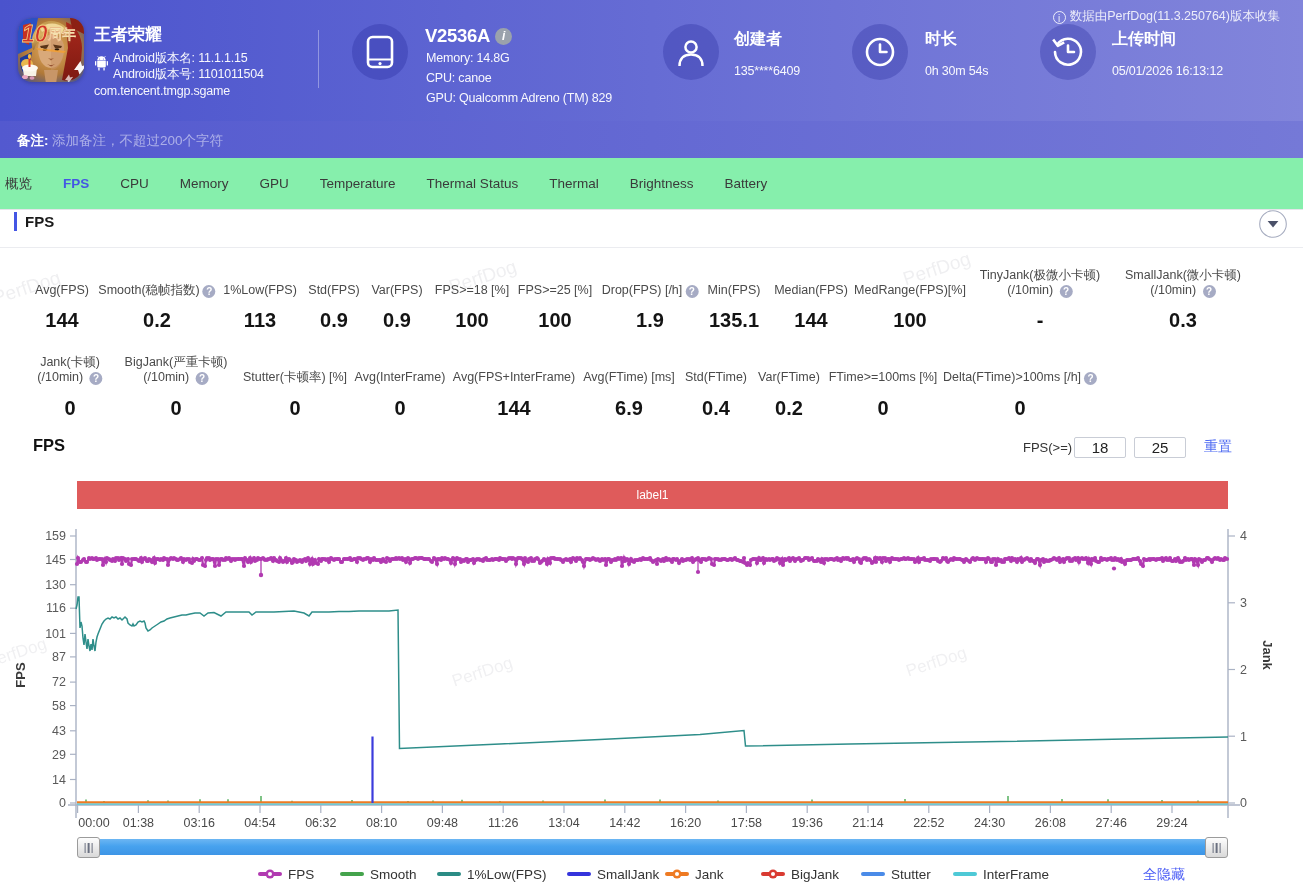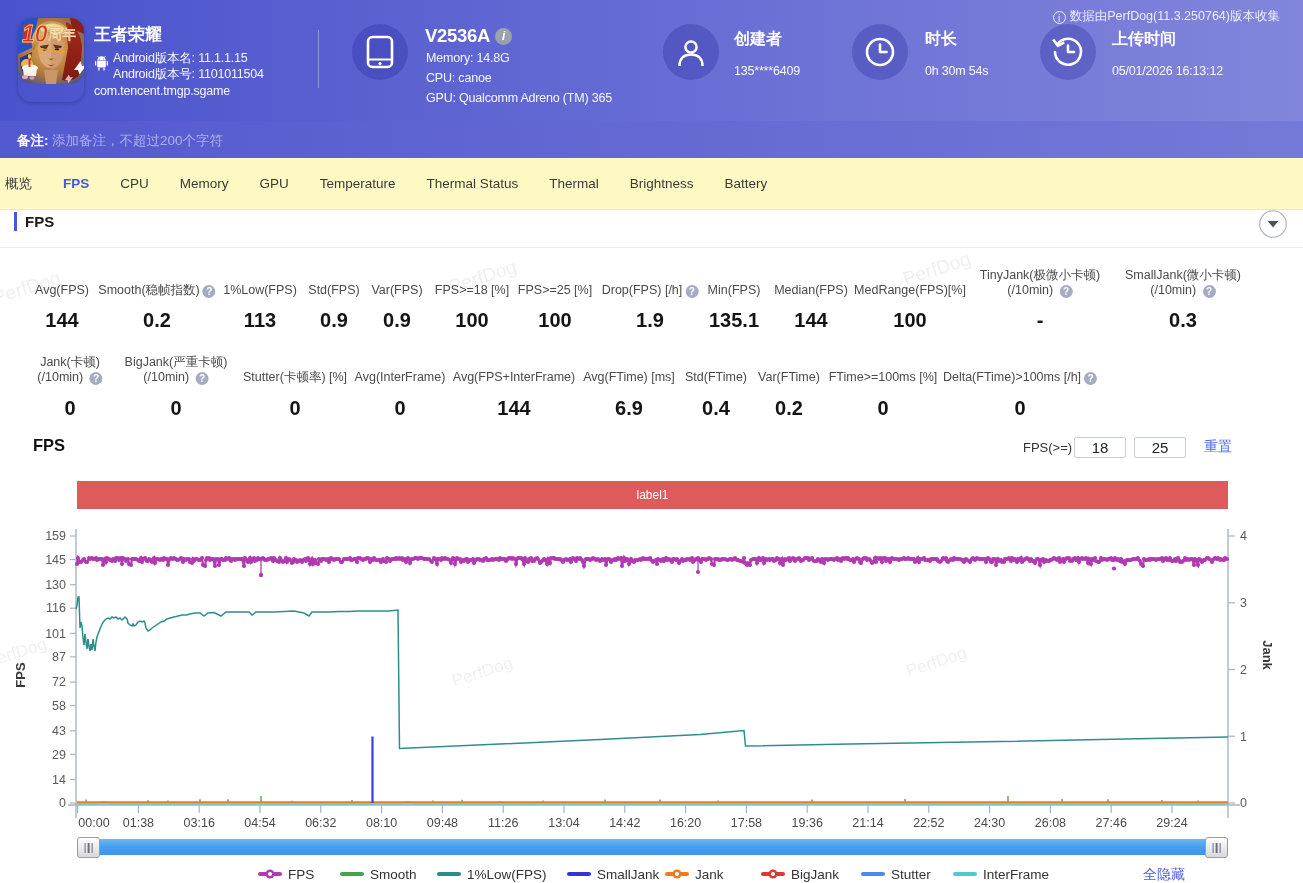--- a/index.html
+++ b/index.html
@@ -7,21 +7,21 @@
 
 
 #hdr { position:absolute; left:0; top:0; width:1303px; height:121px; background:linear-gradient(90deg,#4a53cd 0%,#8285db 100%); color:#fff; }
 #remark { position:absolute; left:0; top:121px; width:1303px; height:37px; background:linear-gradient(90deg,#5359cf 0%,#7579d7 100%); color:#fff; }
 .circ { position:absolute; width:56px; height:56px; border-radius:50%; background:rgba(28,34,148,0.28); display:flex; align-items:center; justify-content:center; }
 .h1t { font-size:17px; font-weight:bold; }
 .h2t { font-size:12.5px; color:rgba(255,255,255,0.95); letter-spacing:-0.2px; }
 .iinfo { display:inline-block; width:17px; height:17px; border-radius:50%; background:#9aa2ac; color:#fff; font-size:12px; font-weight:bold; font-style:italic; text-align:center; line-height:17px; vertical-align:2px; margin-left:5px; }
 
 
-#tabs { position:absolute; left:0; top:158px; width:1303px; height:52px; background:#fef9c3; border-bottom:1px solid #e4e5ea; display:flex; align-items:center; padding-left:5px; gap:31px; font-size:13.5px; color:#3a3a3a; }
+#tabs { position:absolute; left:0; top:158px; width:1303px; height:52px; background:#86efac; border-bottom:1px solid #e4e5ea; display:flex; align-items:center; padding-left:5px; gap:31px; font-size:13.5px; color:#3a3a3a; }
 #tabs .act { color:#4456e4; font-weight:bold; }
 
 
 #sech { position:absolute; left:14px; top:212px; font-size:15px; font-weight:bold; color:#1a1a1a; border-left:3.5px solid #4456e4; padding-left:8px; line-height:19px; }
 #collapse { position:absolute; left:1259px; top:210px; width:28px; height:28px; }
 #secline { position:absolute; left:0; top:247px; width:1303px; height:1px; background:#ebecf0; }
 
 
 .stat { position:absolute; transform:translateX(-50%); text-align:center; white-space:nowrap; }
 .slab { font-size:12.5px; color:#4a4a4a; line-height:15px; }
@@ -53,21 +53,21 @@
 .wm { position:absolute; font-size:19px; color:rgba(40,40,70,0.075); transform:rotate(-18deg); }
 </style></head>
 <body>
 <div id="page">
 
 <div class="wm" style="left:-8px;top:277px;">PerfDog</div>
 <div class="wm" style="left:448px;top:266px;">PerfDog</div>
 <div class="wm" style="left:902px;top:258px;">PerfDog</div>
 
 <div id="hdr">
-  <div style="position:absolute;left:18px;top:18px;width:66px;height:84px;border-radius:14px;overflow:hidden;box-shadow:0 1px 4px rgba(0,0,0,0.25);"><svg width="66" height="66" viewBox="0 0 66 66">
+  <div style="position:absolute;left:18px;top:18px;width:66px;height:64px;border-radius:14px;overflow:hidden;box-shadow:0 1px 4px rgba(0,0,0,0.25);"><svg width="66" height="66" viewBox="0 0 66 66">
           <defs>
 <linearGradient id="ghair" x1="0" y1="0" x2="0.3" y2="1">
               <stop offset="0" stop-color="#b98e44"></stop>
               <stop offset="0.5" stop-color="#d9b264"></stop>
               <stop offset="1" stop-color="#97682e"></stop>
             </linearGradient>
 <linearGradient id="gcape" x1="0" y1="0" x2="0" y2="1">
               <stop offset="0" stop-color="#a8281c"></stop>
               <stop offset="1" stop-color="#7e1a12"></stop>
             </linearGradient>
@@ -132,21 +132,21 @@
   <div class="circ" style="left:352px;top:24px;">
         <svg width="30" height="34" viewBox="0 0 30 34">
           <rect x="3" y="2" width="24" height="30" rx="4.5" fill="none" stroke="#fff" stroke-width="2.6"></rect>
           <line x1="3.5" y1="24.5" x2="26.5" y2="24.5" stroke="#fff" stroke-width="2"></line>
           <circle cx="15" cy="28.6" r="1.6" fill="#fff"></circle>
         </svg>
       </div>
   <div style="position:absolute;left:425px;top:25px;font-size:18.5px;font-weight:bold;letter-spacing:-0.3px;">V2536A<span class="iinfo">i</span></div>
   <div class="h2t" style="position:absolute;left:426px;top:51px;">Memory: 14.8G</div>
   <div class="h2t" style="position:absolute;left:426px;top:71px;">CPU: canoe</div>
-  <div class="h2t" style="position:absolute;left:426px;top:91px;">GPU: Qualcomm Adreno (TM) 365</div>
+  <div class="h2t" style="position:absolute;left:426px;top:91px;">GPU: Qualcomm Adreno (TM) 829</div>
 
   <div class="circ" style="left:663px;top:24px;">
         <svg width="32" height="32" viewBox="0 0 32 32">
           <circle cx="16" cy="11" r="5.6" fill="none" stroke="#fff" stroke-width="2.5"></circle>
           <path d="M4.5 30 C4.5 21.5 10 18.5 16 18.5 C22 18.5 27.5 21.5 27.5 30" fill="none" stroke="#fff" stroke-width="2.5"></path>
         </svg>
       </div>
   <div style="position:absolute;left:734px;top:29px;font-size:16px;font-weight:bold;">创建者</div>
   <div class="h2t" style="position:absolute;left:734px;top:64px;">135****6409</div>
 

